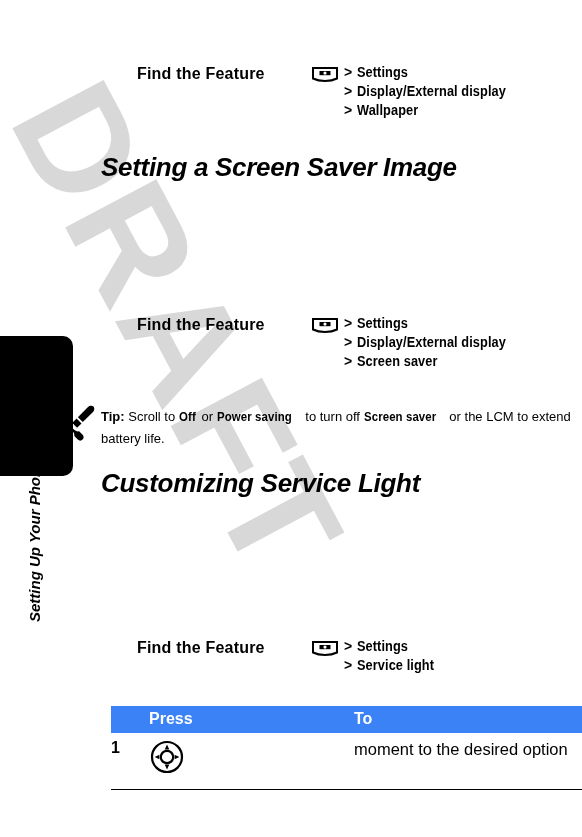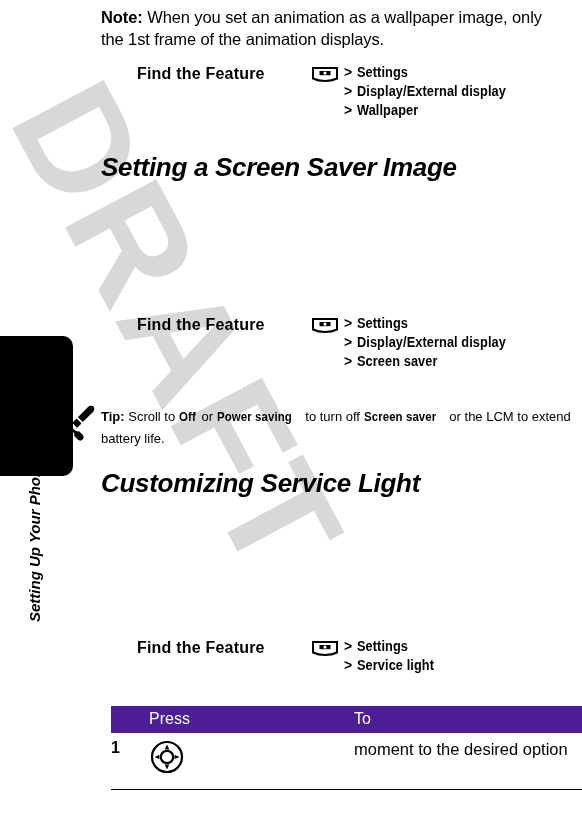--- a/index.html
+++ b/index.html
@@ -183,24 +183,24 @@
   }
   .tip-text .lead { font-weight:bold; }
 
   
   table.pt {
     width:471px;
     border-collapse:collapse;
     table-layout:fixed;
   }
   table.pt thead th {
-    background:#4c1d95;
+    background:#3b82f6;
     color:#fff;
     font-size:16px;
-    font-weight:normal;
+    font-weight:bold;
     text-align:left;
     padding:4px 0 5px 0;
     height:26px;
   }
   th.c-num { width:38px; }
   th.c-press { width:205px; }
   th.c-to { width:228px; }
   table.pt tbody td {
     border-bottom:1.6px solid #000;
     vertical-align:top;
@@ -229,23 +229,20 @@
     <div class="wm-text">DRAFT</div>
   </div>
 
   <div id="side-tab"></div>
   <div id="side-label">Setting Up Your Phone</div>
 
   <div id="page-number">50</div>
 
   <div id="content">
 
-    <p class="body" style="position:absolute; left:0; top:7px; width:460px;">
-      <b>Note:</b><span> When you set an animation as a wallpaper image, only the 1st frame of the animation displays.</span>
-    </p>
 
     <div class="fft" style="position:absolute; left:36px; top:64px;">
       <div class="fft-label">Find the Feature</div>
       <div class="fft-right">
         <span class="menu-key">
           <svg width="26" height="15" viewBox="0 0 26 15">
             <path d="M1,1 L25,1 L25,11.5 C25,11.5 20,14 13,14 C6,14 1,11.5 1,11.5 Z" fill="none" stroke="#000" stroke-width="2"></path>
             <rect x="7.5" y="4" width="11" height="4.2" fill="#000"></rect>
             <circle cx="13" cy="6.1" r="1.6" fill="#fff"></circle>
           </svg>

